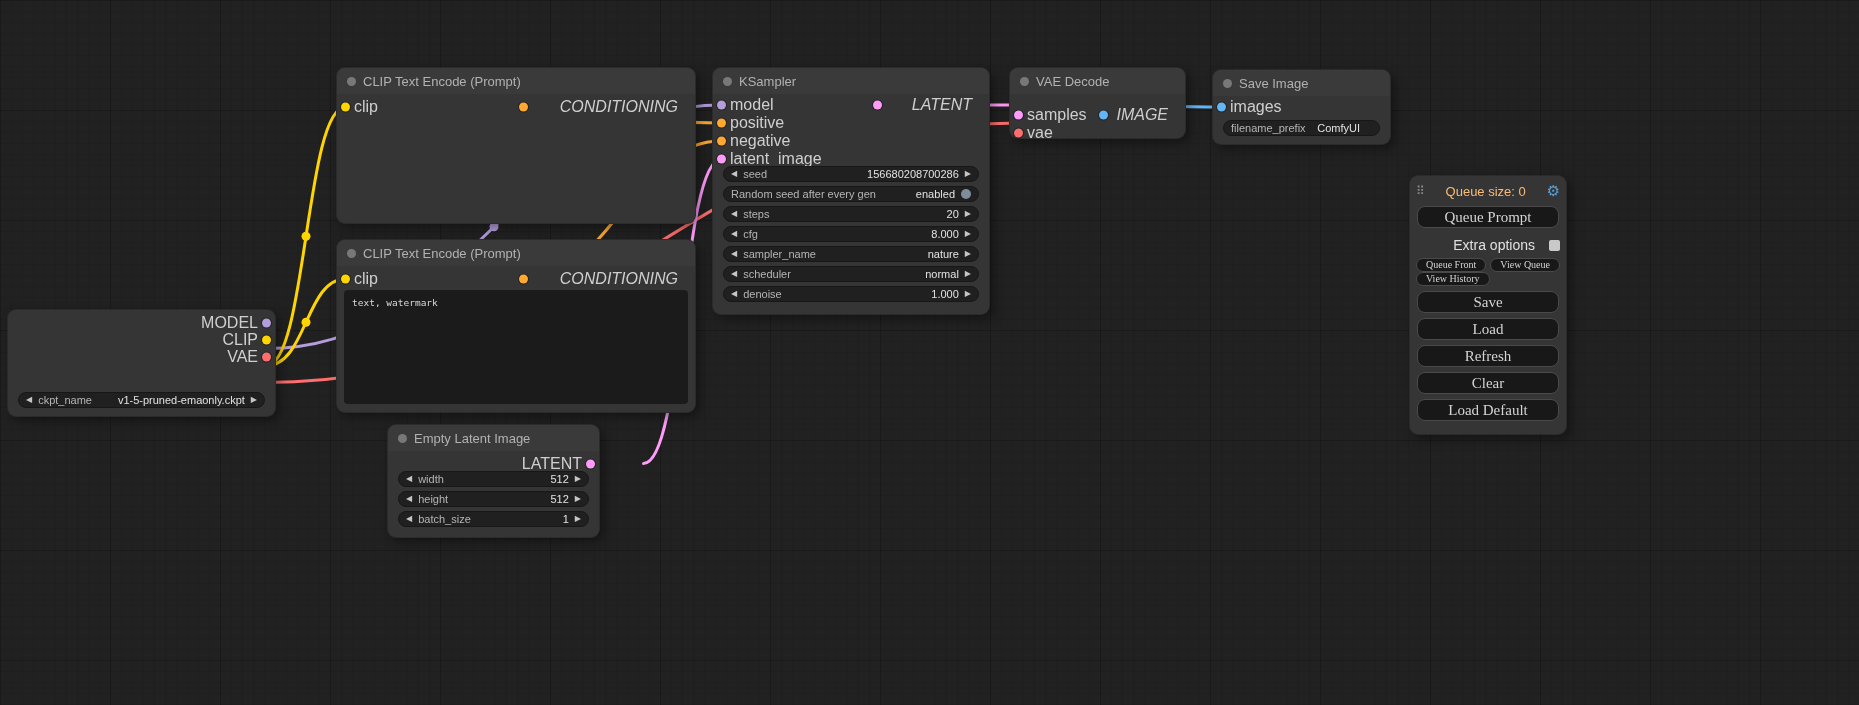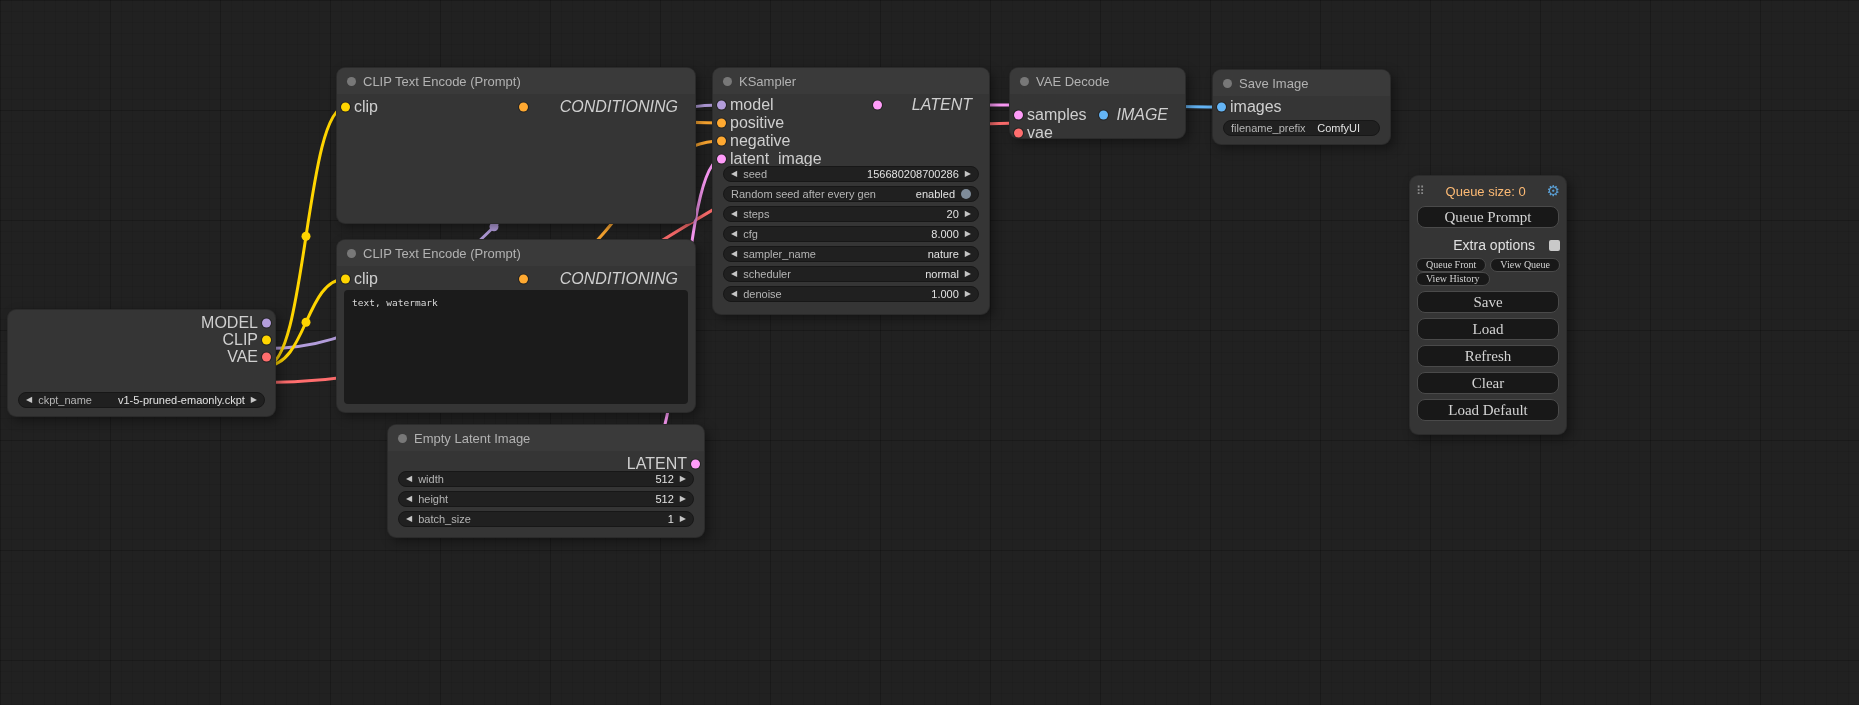--- a/index.html
+++ b/index.html
@@ -152,21 +152,21 @@
     <span class="port" style="background: rgb(255, 213, 0);"></span>
     <span>clip</span>
     <span class="out-abs row out" style="width:180px;">
       <span>CONDITIONING</span>
       <span class="port" style="background: rgb(255, 169, 49);"></span>
     </span>
   </div>
   <div class="prompt" style="top:50px; bottom:8px;">text, watermark</div>
 </div>
 
-<div class="node" style="left:388px; top:425px; width:316px; height:112px;">
+<div class="node" style="left:388px; top:425px; width:211px; height:112px;">
   <div class="node-title">
     <span class="tdot"></span>
     <span>Empty Latent Image</span>
   </div>
   <div class="row out" style="margin-top:4px; height:17px;">
     <span>LATENT</span>
     <span class="port" style="background: rgb(255, 156, 249);"></span>
   </div>
   <div class="wcol" style="top:46px;">
     <div class="widget">

